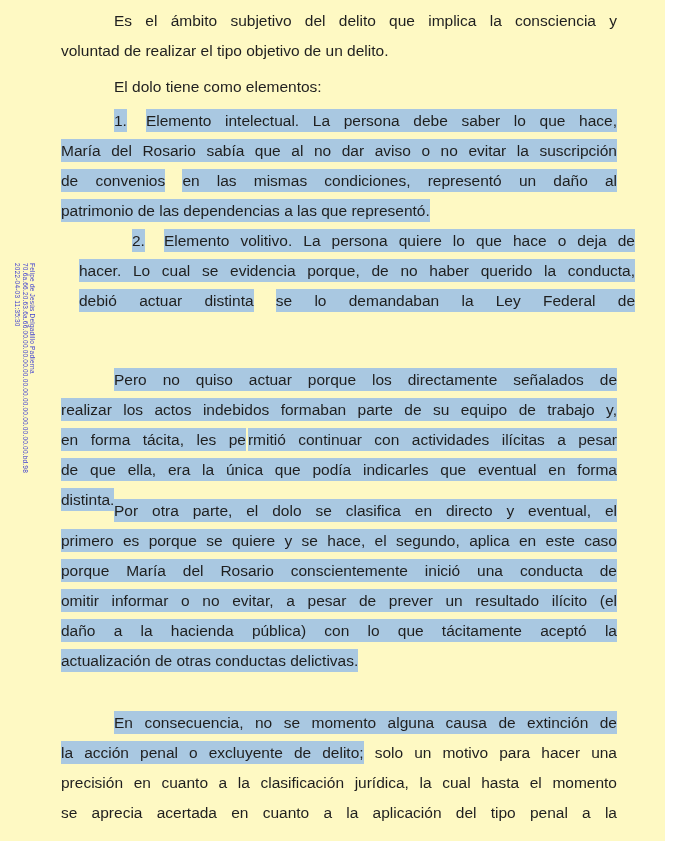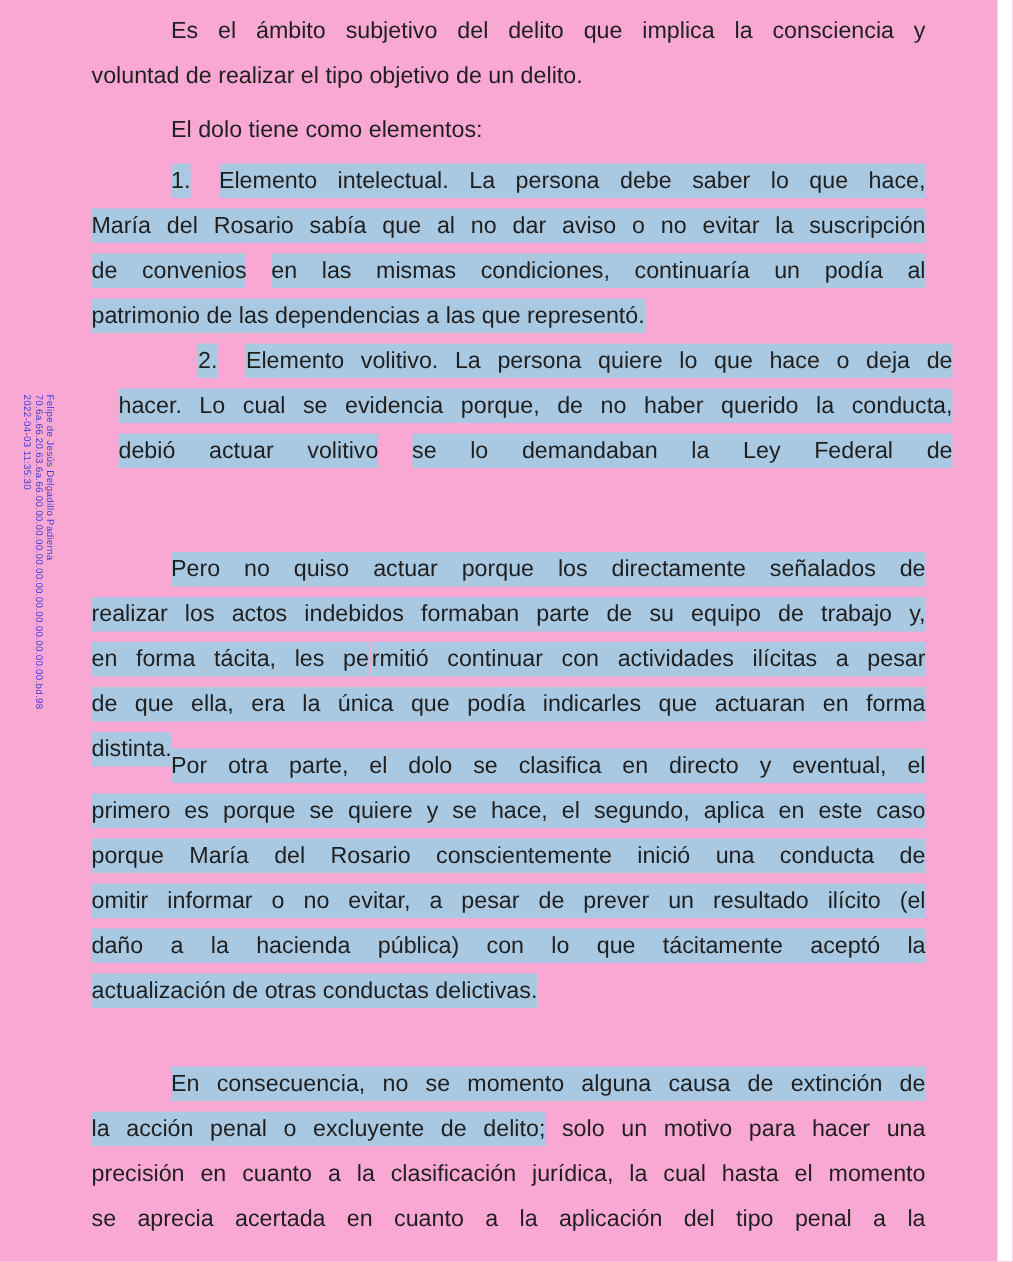--- a/index.html
+++ b/index.html
@@ -4,21 +4,21 @@
 <style>
   html,body{margin:0;padding:0;}
   body{
     width:675px;height:841px;
     background:#ffffff;
     font-family:"Liberation Sans", sans-serif;
     color:#1f1f1f;
     overflow:hidden;
     position:relative;
   }
-  .page{position:absolute;left:0;top:0;width:665px;height:841px;background:#f9a8d4;}
+  .page{position:absolute;left:0;top:0;width:665px;height:841px;background:#fef9c3;}
 
   
   .textblock{
     position:absolute;
     left:61px;top:0;width:556px;height:841px;
   }
   .para{position:absolute;left:0;width:556px;}
   .line{
     height:30px;line-height:30px;
     font-size:15.5px;
@@ -63,33 +63,33 @@
       <div class="para" style="top: 6px;">
         <div class="line" style="padding-left: 53px;"><span>Es el ámbito subjetivo del delito que implica la consciencia y</span></div>
         <div class="line last"><span>voluntad de realizar el tipo objetivo de un delito.</span></div>
       </div>
       <div class="para" style="top: 72px;">
         <div class="line last" style="padding-left: 53px;"><span>El dolo tiene como elementos:</span></div>
       </div>
       <div class="para" style="top: 106px;">
         <div class="line" style="padding-left: 53px;"><span class="hl">1.</span><span class="spacer" style="width: 19px;"></span><span class="hl">Elemento intelectual. La persona debe saber lo que hace,</span></div>
         <div class="line"><span class="hl">María del Rosario sabía que al no dar aviso o no evitar la suscripción</span></div>
-        <div class="line"><span class="hl">de convenios</span><span> </span><span class="hl">en las mismas condiciones, continuaría un podía al</span></div>
+        <div class="line"><span class="hl">de convenios</span><span> </span><span class="hl">en las mismas condiciones, representó un daño al</span></div>
         <div class="line last"><span class="hl">patrimonio de las dependencias a las que representó.</span></div>
       </div>
       <div class="para" style="top: 226px; margin-left: 18px;">
         <div class="line" style="padding-left: 53px;"><span class="hl">2.</span><span class="spacer" style="width: 19px;"></span><span class="hl">Elemento volitivo. La persona quiere lo que hace o deja de</span></div>
         <div class="line"><span class="hl">hacer. Lo cual se evidencia porque, de no haber querido la conducta,</span></div>
-        <div class="line"><span class="hl">debió actuar volitivo</span><span> </span><span class="hl">se lo demandaban la Ley Federal de</span></div>
+        <div class="line"><span class="hl">debió actuar distinta</span><span> </span><span class="hl">se lo demandaban la Ley Federal de</span></div>
       </div>
       <div class="para" style="top: 365px;">
         <div class="line" style="padding-left: 53px;"><span class="hl">Pero no quiso actuar porque los directamente señalados de</span></div>
         <div class="line"><span class="hl">realizar los actos indebidos formaban parte de su equipo de trabajo y,</span></div>
         <div class="line"><span class="hl">en forma tácita, les pe</span><span class="spacer" style="width: 2px;"></span><span class="hl">rmitió continuar con actividades ilícitas a pesar</span></div>
-        <div class="line"><span class="hl">de que ella, era la única que podía indicarles que actuaran en forma</span></div>
+        <div class="line"><span class="hl">de que ella, era la única que podía indicarles que eventual en forma</span></div>
         <div class="line last"><span class="hl">distinta.</span></div>
       </div>
       <div class="para" style="top: 496px;">
         <div class="line" style="padding-left: 53px;"><span class="hl">Por otra parte, el dolo se clasifica en directo y eventual, el</span></div>
         <div class="line"><span class="hl">primero es porque se quiere y se hace, el segundo, aplica en este caso</span></div>
         <div class="line"><span class="hl">porque María del Rosario conscientemente inició una conducta de</span></div>
         <div class="line"><span class="hl">omitir informar o no evitar, a pesar de prever un resultado ilícito (el</span></div>
         <div class="line"><span class="hl">daño a la hacienda pública) con lo que tácitamente aceptó la</span></div>
         <div class="line last"><span class="hl">actualización de otras conductas delictivas.</span></div>
       </div>

